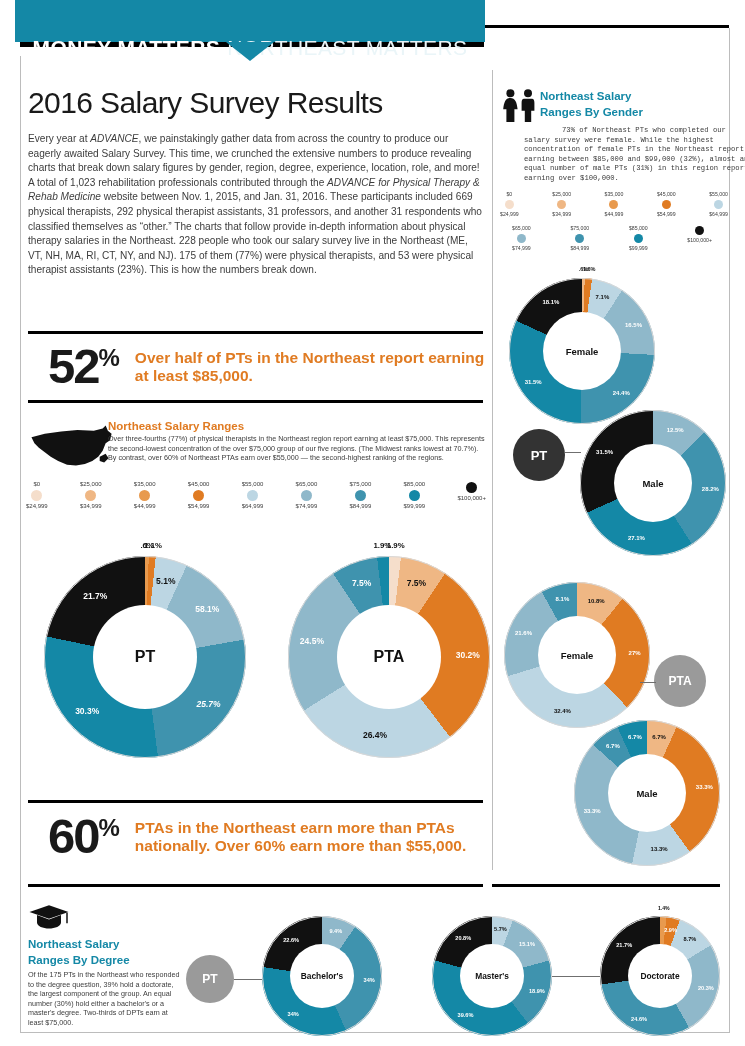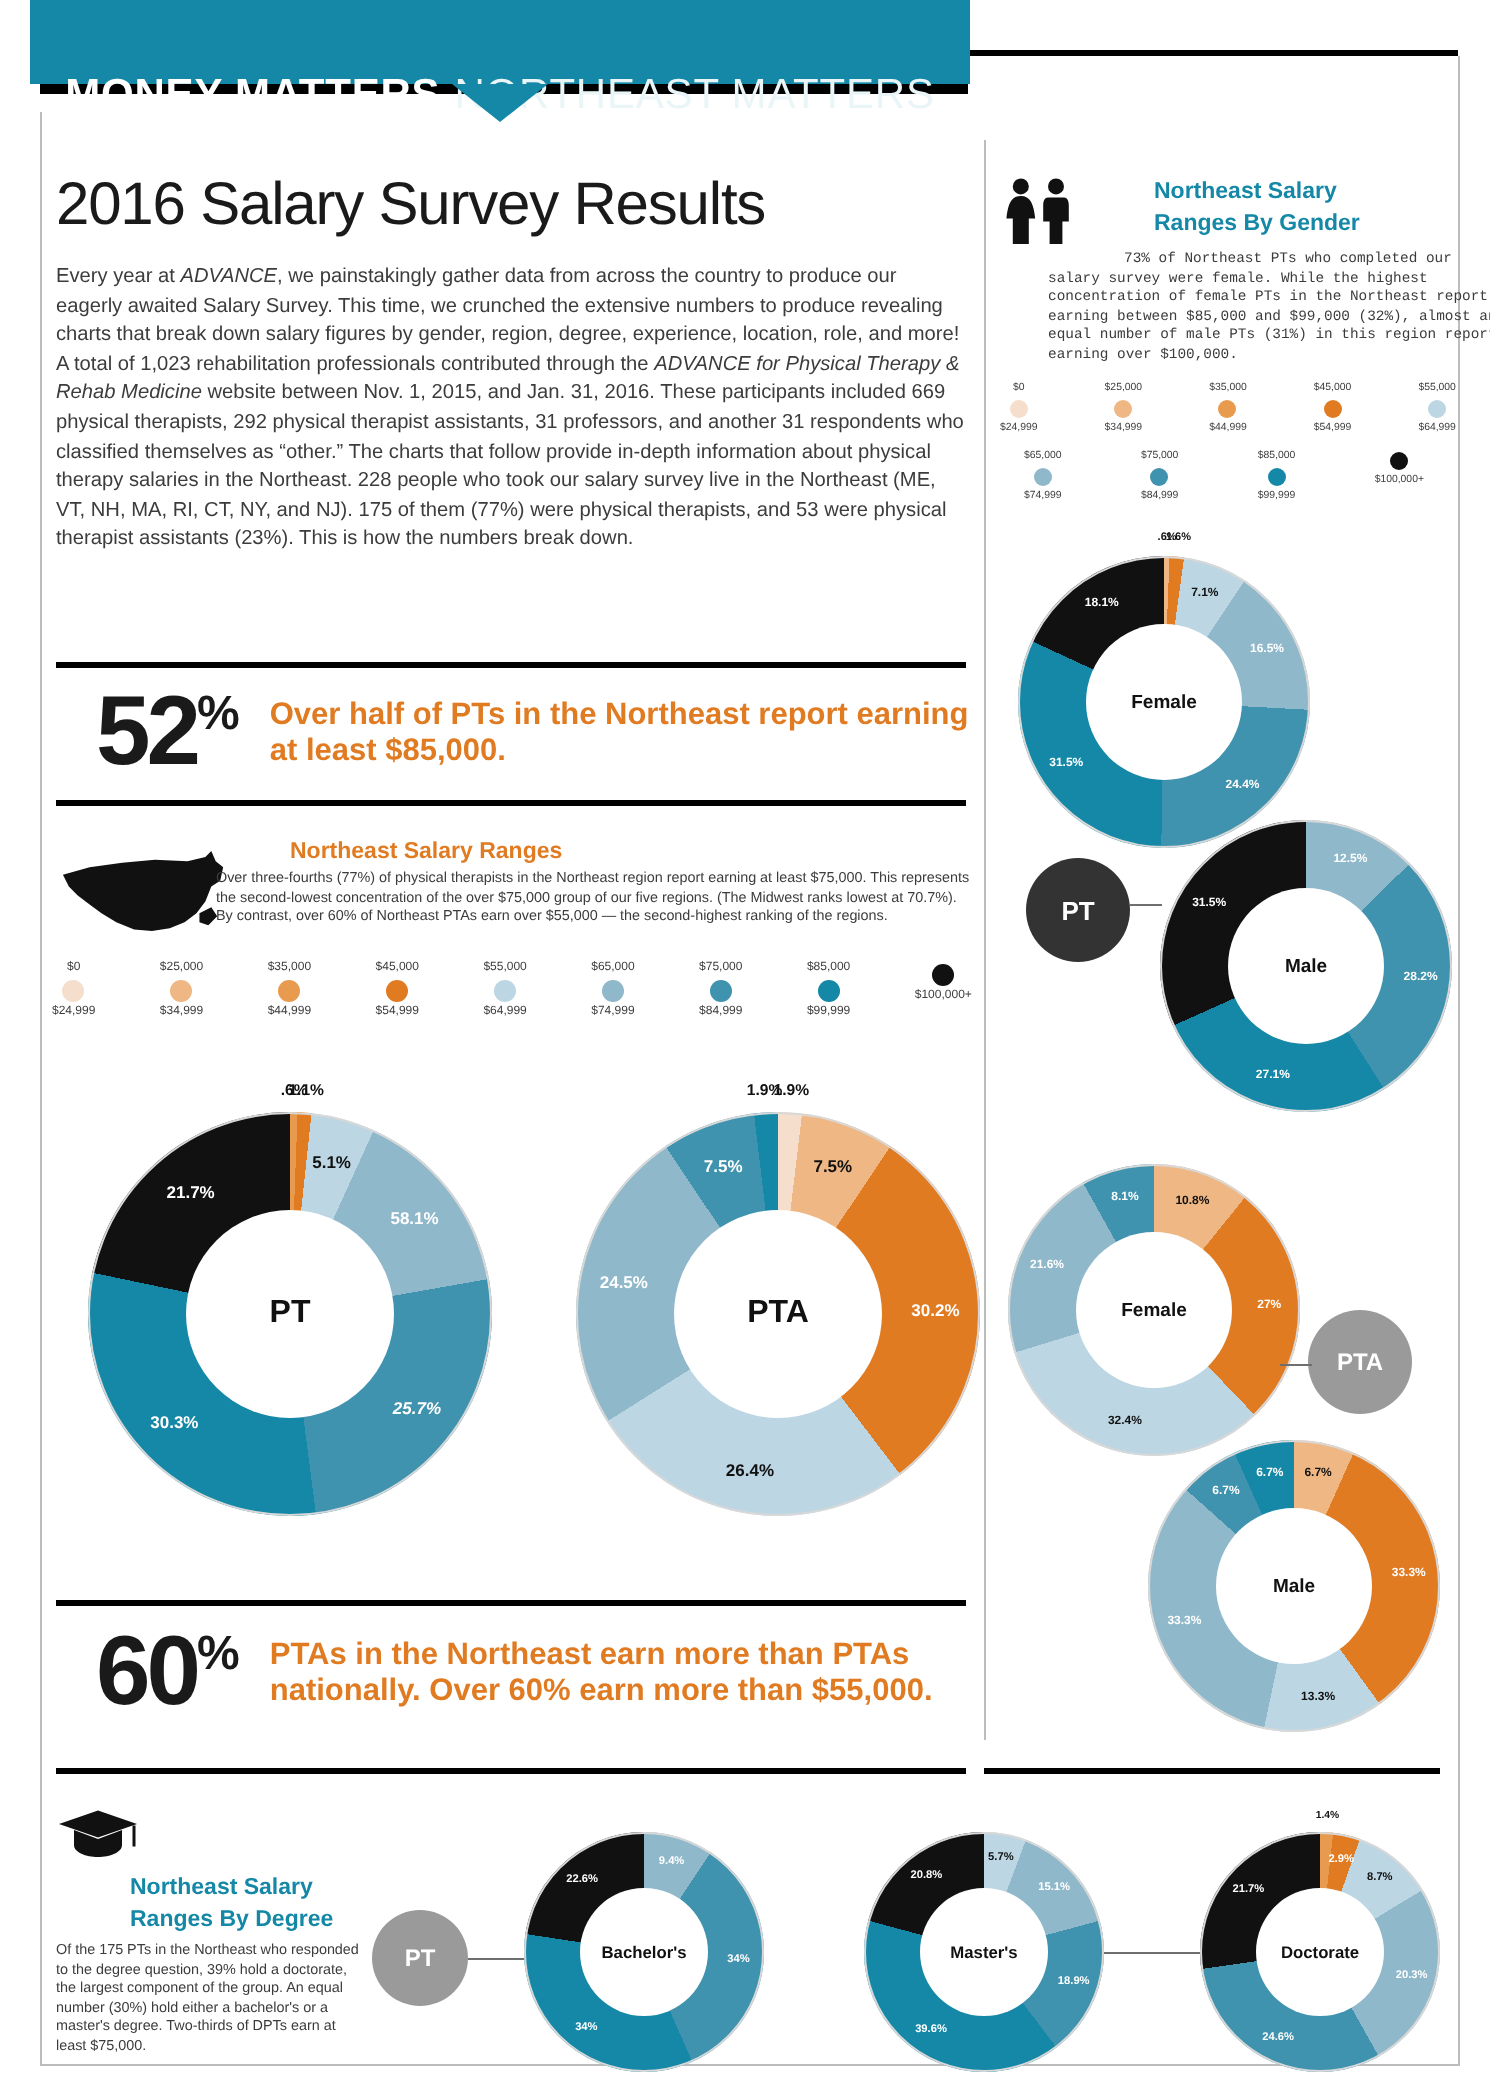--- a/index.html
+++ b/index.html
@@ -56,21 +56,21 @@
   .stat-num {
     font-size: 49px; font-weight: bold; letter-spacing: -2px; line-height: 1;
     color: #1a1a1a; white-space: nowrap;
   }
   .stat-num sup { font-size: 24px; vertical-align: super; letter-spacing: -1px; }
   .stat-txt {
     font-size: 15.5px; font-weight: bold; line-height: 18px; color: #e07b22;
   }
 
   
-  .sec-head-title { font-size: 11.5px; font-weight: bold; color: #e07b22; margin-bottom: 2px; margin-left: 37px; }
+  .sec-head-title { font-size: 11.5px; font-weight: bold; color: #e07b22; margin-bottom: 2px; }
   .sec-head-title.teal { color: #1488a6; font-size: 11.5px; line-height: 13.5px; }
   .sec-head-body { font-size: 7.2px; line-height: 9.6px; color: #3c3c3c; }
 
   
   .legend { display: flex; }
   .legend-item {
     display: flex; flex-direction: column; align-items: center;
     font-size: 5.6px; color: #3c3c3c; line-height: 8px;
   }
   .legend-item .lo { white-space: nowrap; }

